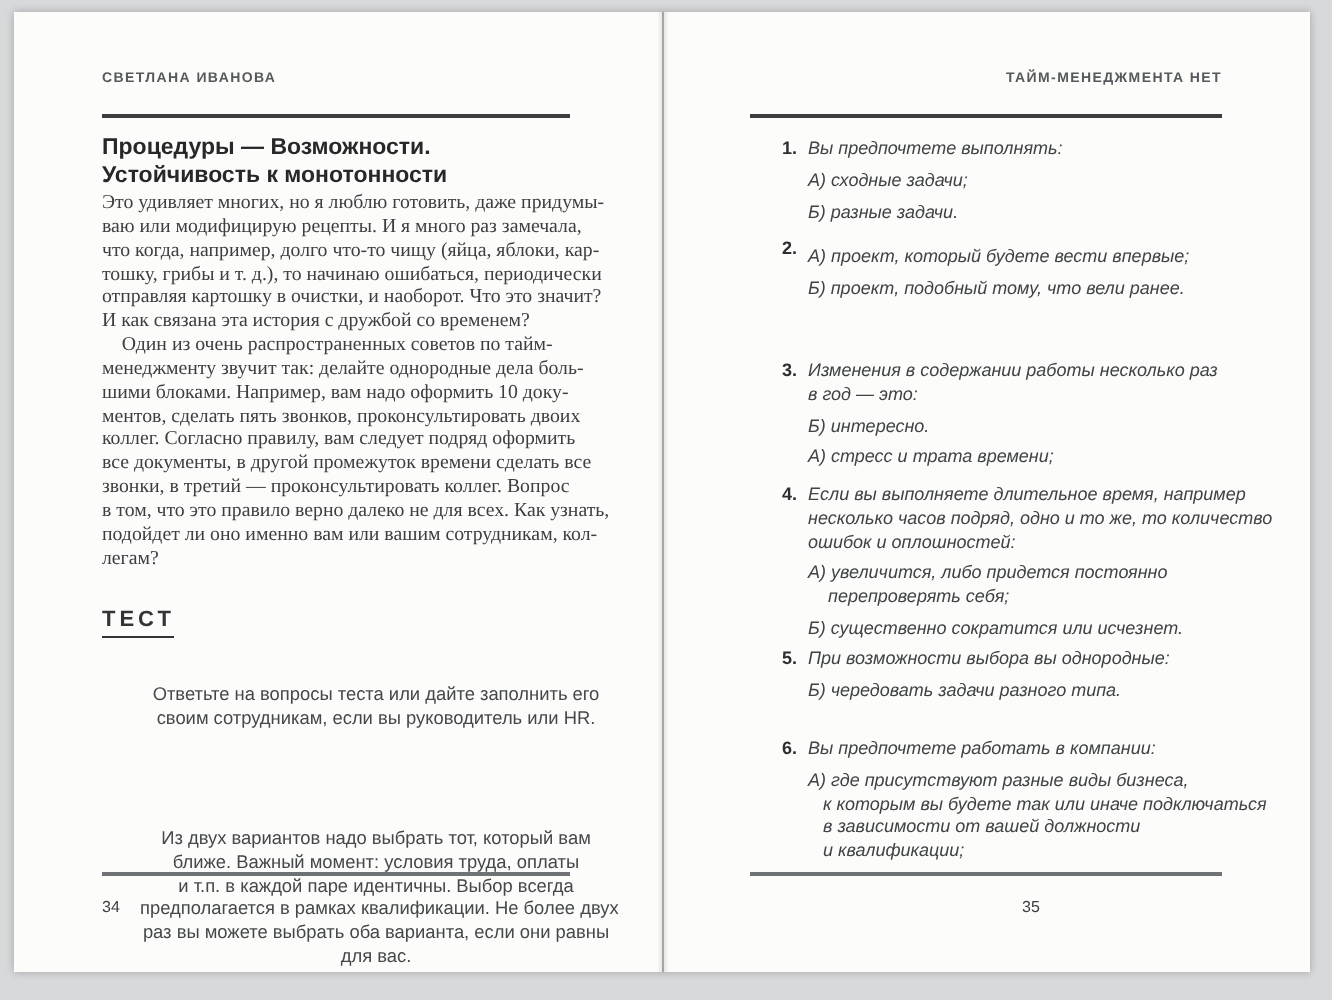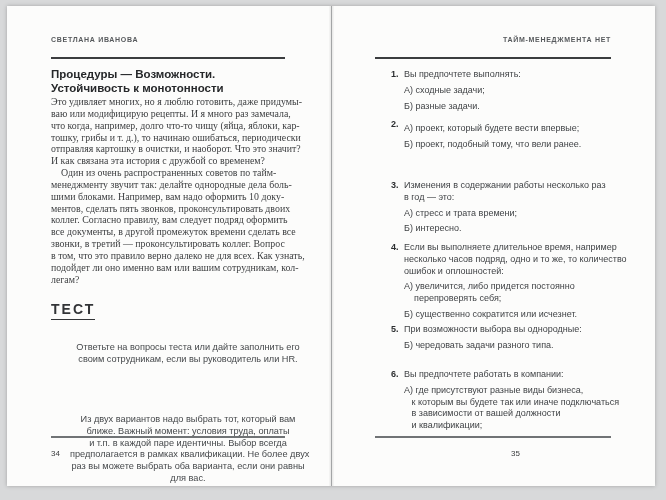--- a/index.html
+++ b/index.html
@@ -35,32 +35,32 @@
   
   .chapter-heading{
     font-size:11.5px;line-height:13.5px;font-weight:bold;color:#26282a;
     font-family:"Liberation Sans", sans-serif;white-space:pre;
   }
   .body-serif{
     font-family:Liberation Serif, serif;
     font-size:9.9px;line-height:11.85px;color:#3c3e40;white-space:pre;
   }
   .test-label{
-    font-size:14px;font-weight:bold;letter-spacing:2px;color:#323437;
+    font-size:11px;font-weight:bold;letter-spacing:2px;color:#323437;
     border-bottom:1.5px solid #323437;padding-bottom:1.5px;display:inline-block;
   }
   .test-intro{
     font-size:9.2px;line-height:11.7px;color:#45484b;white-space:pre;
   }
   .test-intro .p2{margin-top:25px;}
 
   
   .q{display:flex;position:absolute;width:226px;}
   .q-num{width:13px;flex:0 0 13px;font-size:9px;line-height:11.8px;font-weight:bold;color:#2c2e30;}
-  .q-body{flex:1;}
+  .q-body{flex:1;font-style:italic;}
   .q-text{font-size:9px;line-height:11.8px;color:#404346;white-space:pre;}
   .q-opt{font-size:9px;line-height:11.8px;color:#404346;white-space:pre;margin-top:4px;}
   .q-opt:empty{display:none;margin:0;}
 </style>
 </head>
 <body>
 
 <div class="spread">
 
   <div>
@@ -130,22 +130,22 @@
         <div class="q-opt">А) проект, который будете вести впервые;</div>
         <div class="q-opt">Б) проект, подобный тому, что вели ранее.</div>
       </div>
     </div>
 
     <div class="q" style="left:384px;top:174px;">
       <span class="q-num">3.</span>
       <div class="q-body">
         <div class="q-text">Изменения в содержании работы несколько раз
 в год — это:</div>
+        <div class="q-opt">Б) интересно.</div>
         <div class="q-opt">А) стресс и трата времени;</div>
-        <div class="q-opt">Б) интересно.</div>
       </div>
     </div>
 
     <div class="q" style="left:384px;top:236px;">
       <span class="q-num">4.</span>
       <div class="q-body">
         <div class="q-text">Если вы выполняете длительное время, например
 несколько часов подряд, одно и то же, то количество
 ошибок и оплошностей:</div>
         <div class="q-opt">А) увеличится, либо придется постоянно

